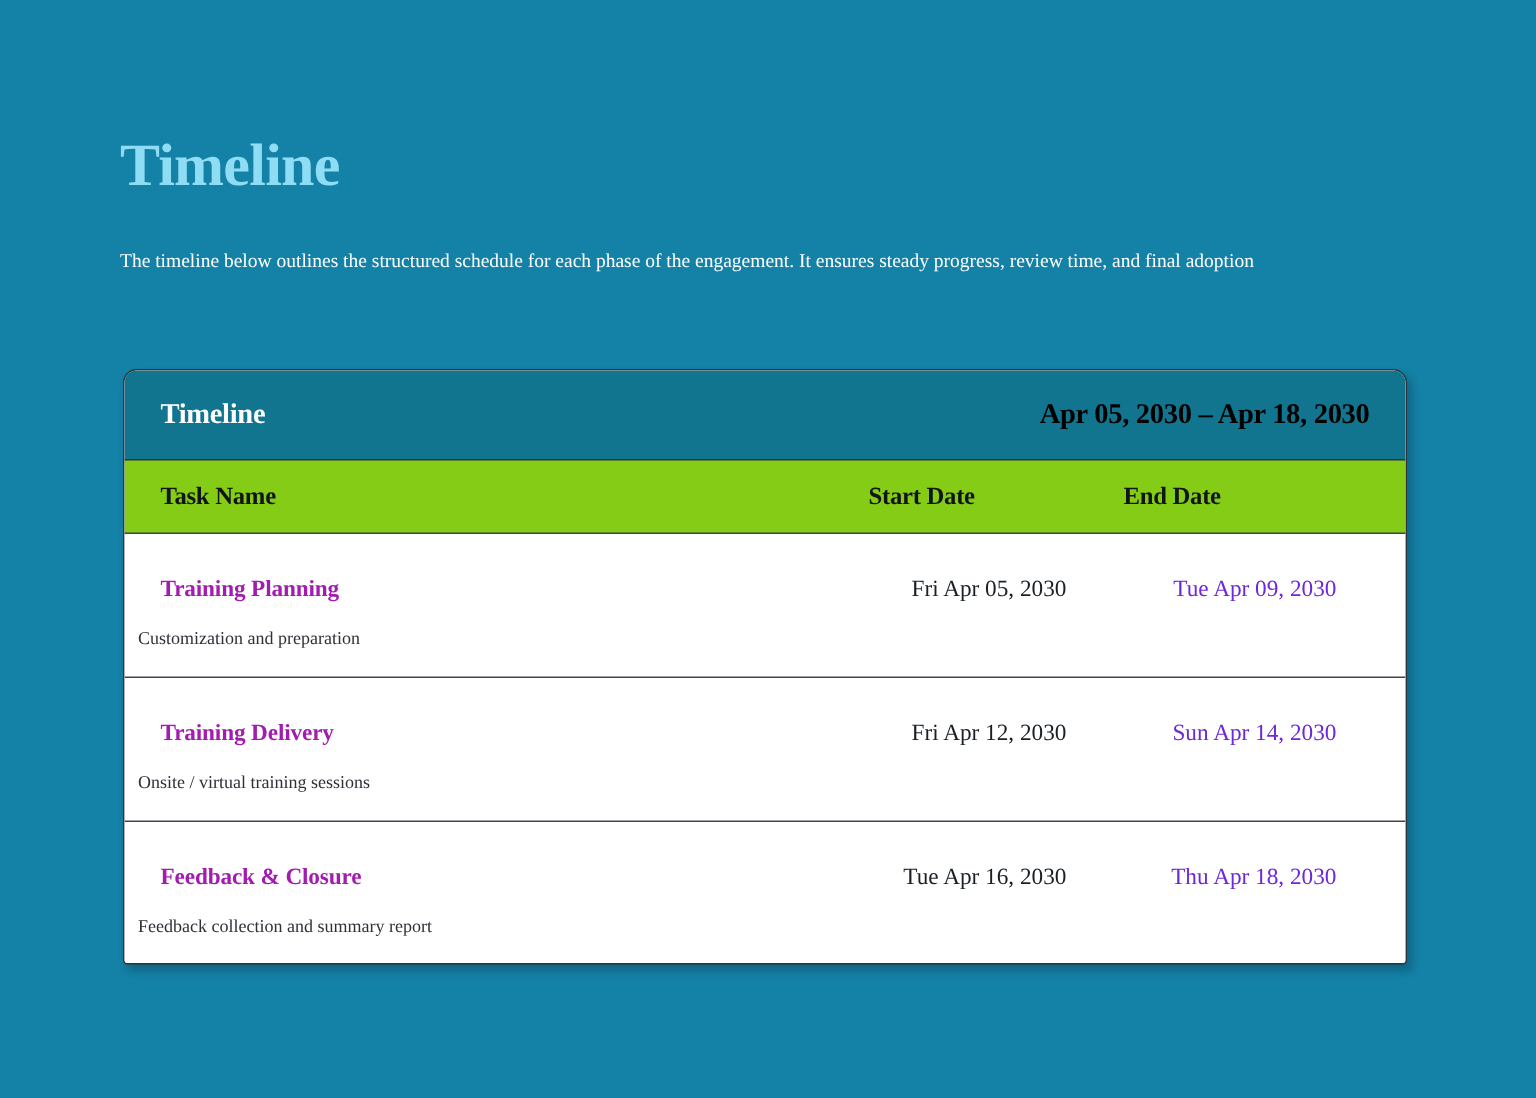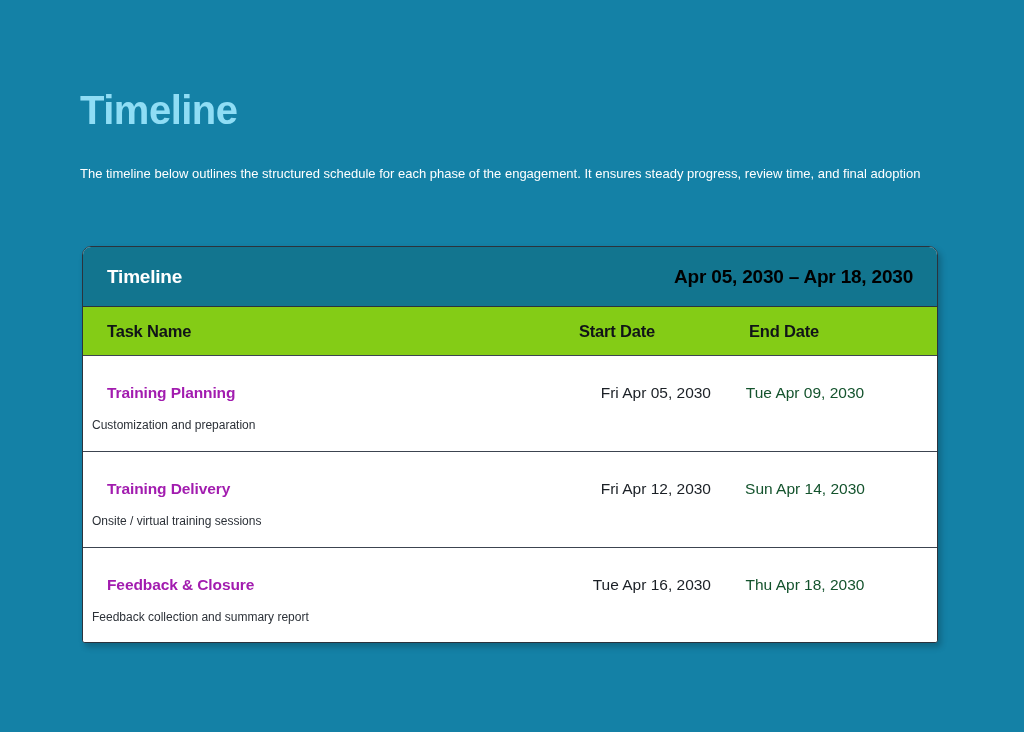--- a/index.html
+++ b/index.html
@@ -1,15 +1,15 @@
 <!DOCTYPE html>
 <html><head>
 <meta charset="utf-8">
 <style>
-  * { margin:0; padding:0; box-sizing:border-box; }
+  * { margin:0; padding:0; box-sizing:border-box;font-family:Liberation Serif, serif; }
   html, body { width:1024px; height:732px; }
   body {
     background: #1481a6;
     font-family: "Liberation Sans", sans-serif;
     overflow: hidden;
     position: relative;
   }
   .page { position:absolute; inset:0; }
 
   .page-title {
@@ -118,23 +118,23 @@
     text-align:right;
     font-size:15.5px;
     color:#1b2026;
     white-space:nowrap;
   }
   .task-end {
     position:absolute;
     top:28px;
     left:636px;
     width:172px;
-    text-align:center;
+    text-align:right;
     font-size:15.5px;
-    color:#14532d;
+    color:#6d28d9;
     white-space:nowrap;
   }
 </style>
 </head>
 <body>
 
 <div class="page">
 
   <h1 class="page-title">Timeline</h1>
 

